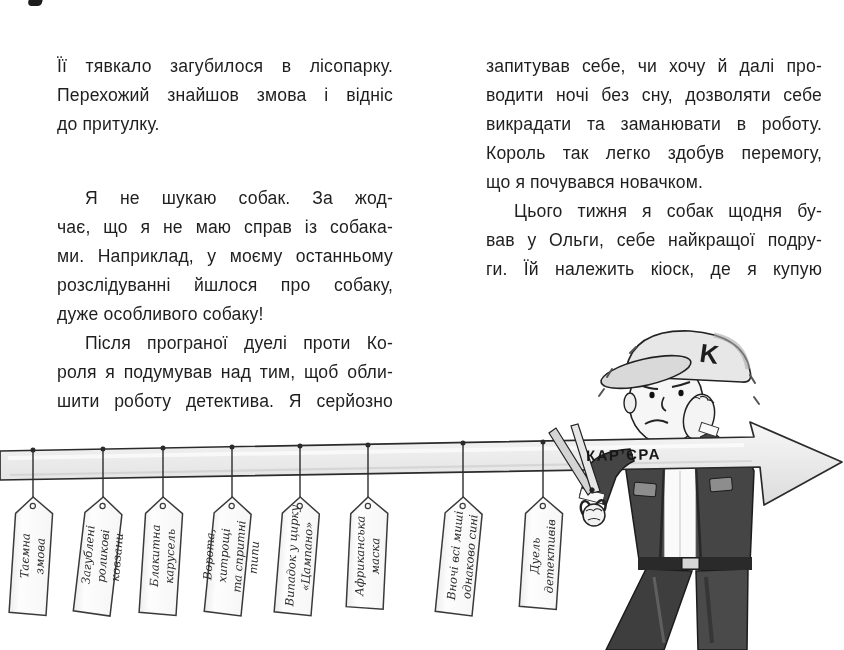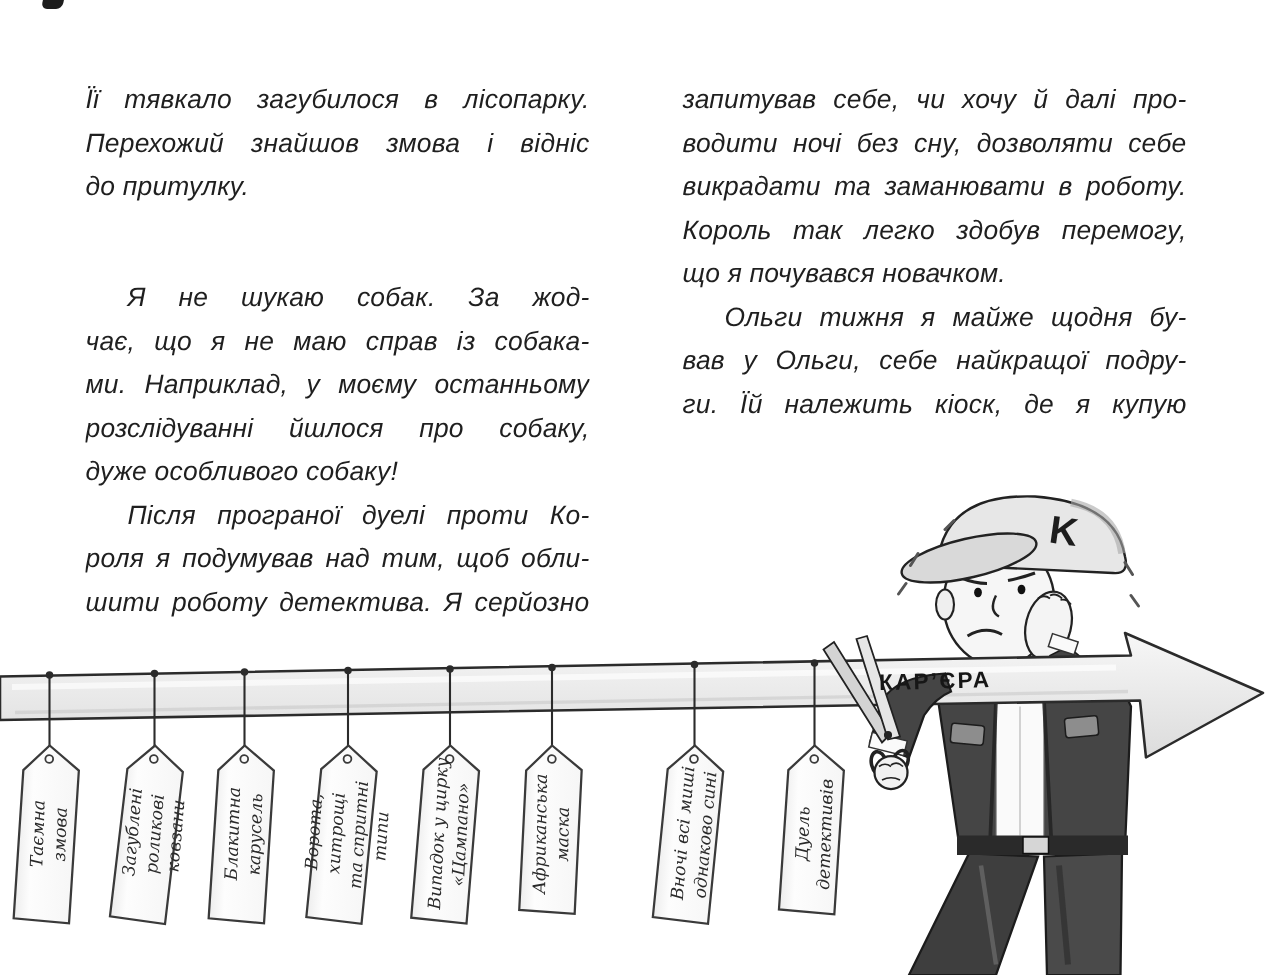--- a/index.html
+++ b/index.html
@@ -12,22 +12,22 @@
     position:absolute;left:28px;top:0;width:14px;height:6px;
     background:#1d1d1d;border-radius:0 0 4px 4px;transform:skewX(-12deg);
   }
   
   .col{
     position:absolute;top:52px;width:336px;
     font-size:17.6px;line-height:29px;color:#1f1f1f;
     letter-spacing:.15px;
   }
   .col-left{left:57px;}
-  .col-right{left:455px;}
-  .ln{text-align:justify;text-align-last:justify;height:29px;overflow:hidden;font-style:italic;}
+  .col-right{left:486px;}
+  .ln{text-align:justify;text-align-last:justify;height:29px;overflow:hidden;}
   .ln.end{text-align-last:left;}
   .ln.ind{text-indent:28px;}
   .ln.gap{margin-top:45px;}
   
   .illustration{position:absolute;left:0;top:325px;width:844px;height:325px;}
   .illustration svg{position:absolute;left:0;top:0;}
   .arrow-label{
     position:absolute;left:586px;top:121px;width:80px;height:18px;
     font-weight:bold;font-size:15px;letter-spacing:1.5px;color:#161616;
     transform:rotate(-1.5deg);
@@ -67,21 +67,21 @@
   <div class="ln">роля я подумував над тим, щоб обли-</div>
   <div class="ln">шити роботу детектива. Я серйозно</div>
 </div>
 
 <div class="col col-right">
   <div class="ln">запитував себе, чи хочу й далі про-</div>
   <div class="ln">водити ночі без сну, дозволяти себе</div>
   <div class="ln">викрадати та заманювати в роботу.</div>
   <div class="ln">Король так легко здобув перемогу,</div>
   <div class="ln end">що я почувався новачком.</div>
-  <div class="ln ind">Ольги тижня я майже щодня бу-</div>
+  <div class="ln ind">Цього тижня я собак щодня бу-</div>
   <div class="ln">вав у Ольги, себе найкращої подру-</div>
   <div class="ln">ги. Їй належить кіоск, де я купую</div>
 </div>
 
 <div class="illustration">
 <svg width="844" height="325" viewBox="0 0 844 325">
   <defs>
     <linearGradient id="shaftGrad" x1="0" y1="0" x2="0" y2="1">
       <stop offset="0" stop-color="#f7f7f7"></stop>
       <stop offset="1" stop-color="#dcdcdc"></stop>

